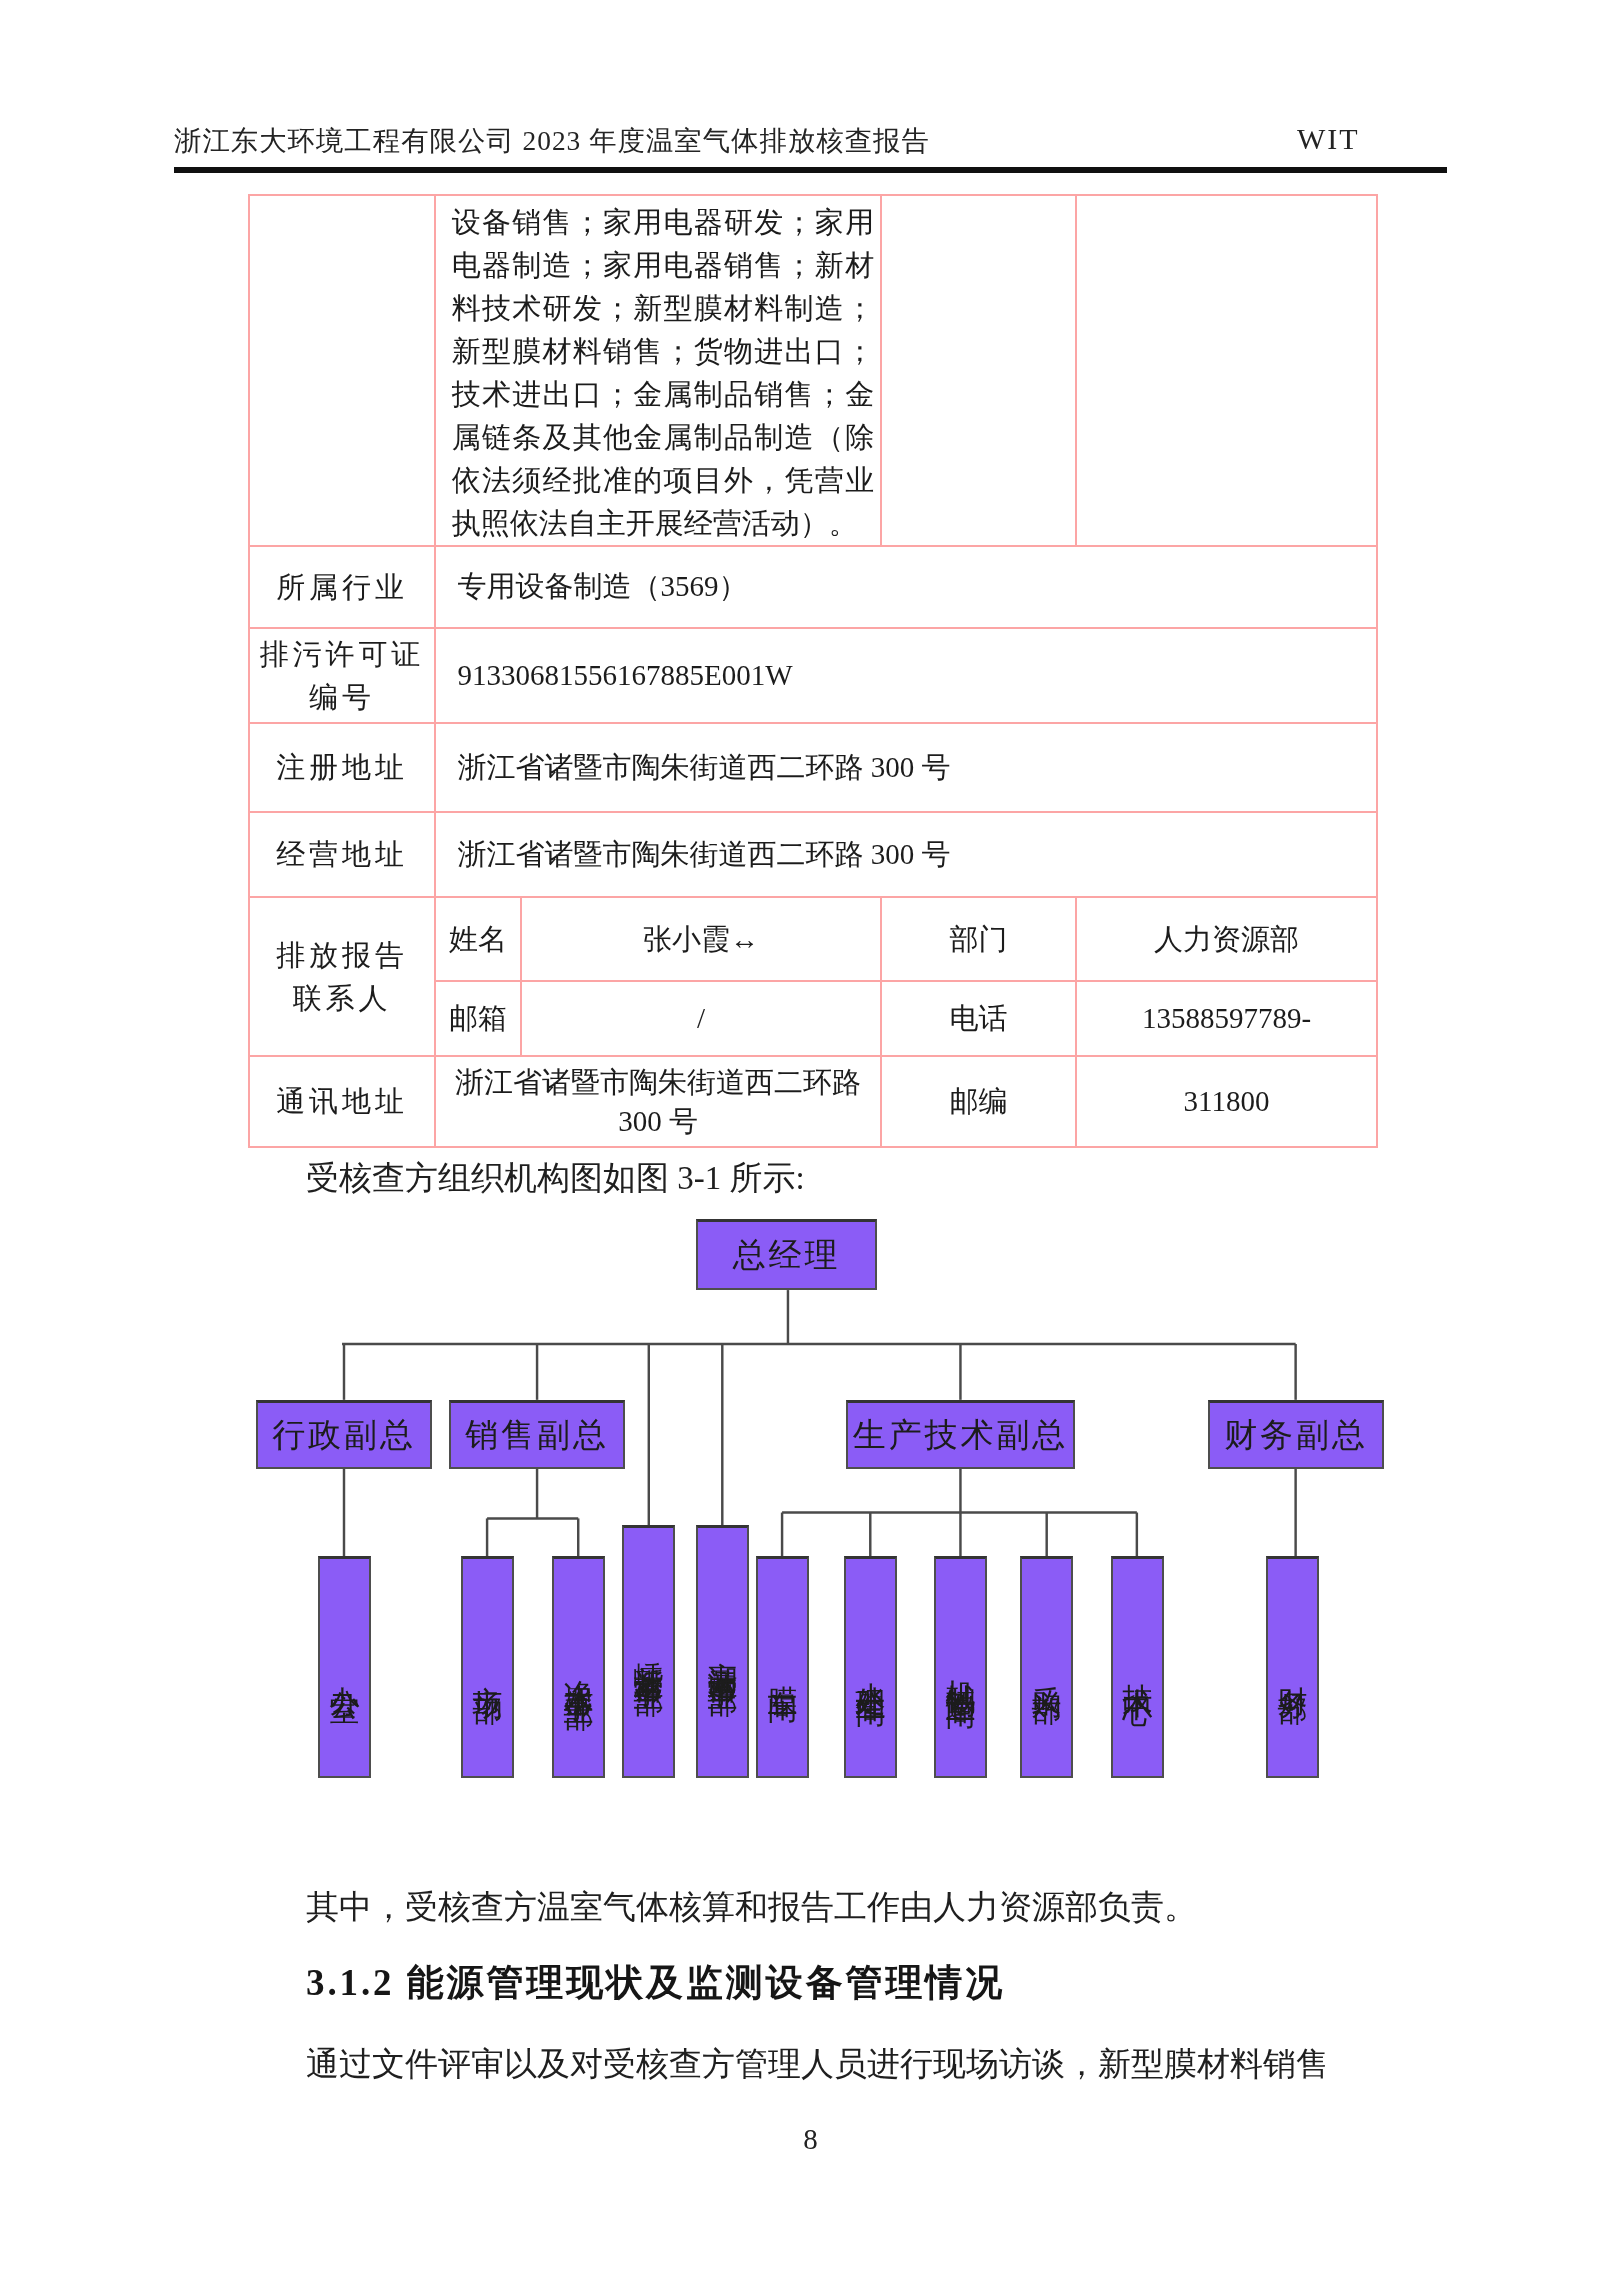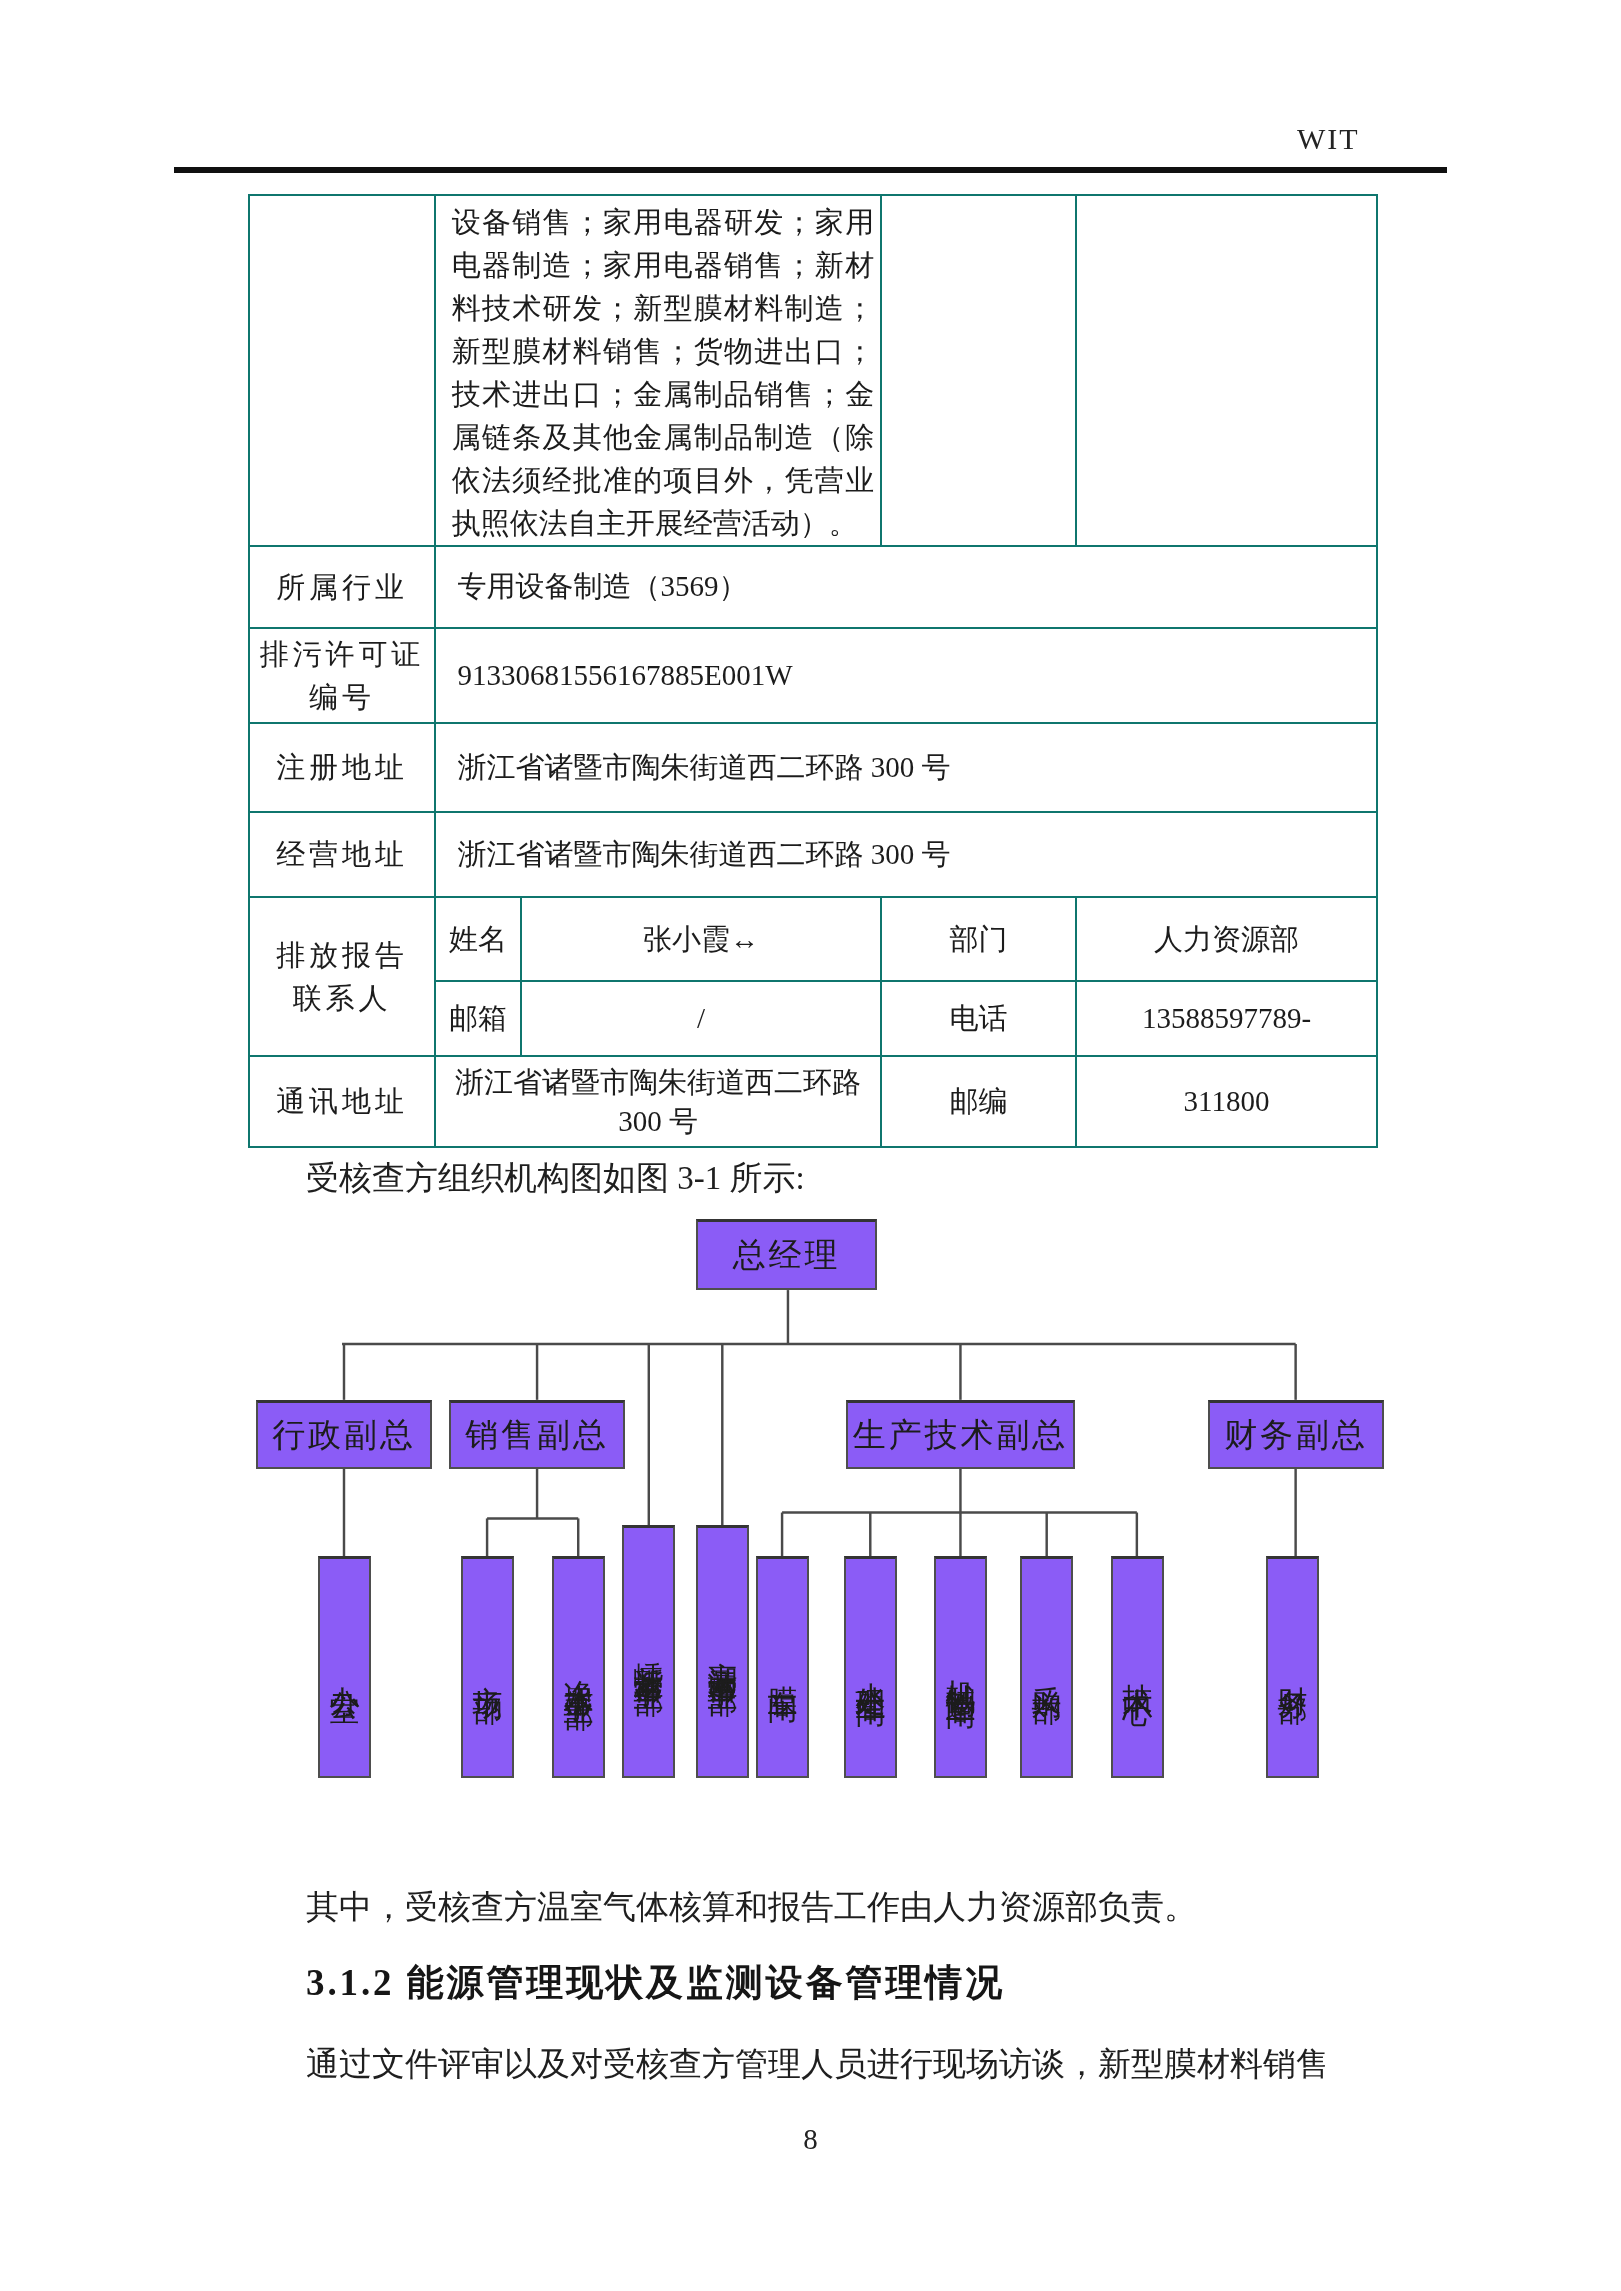--- a/index.html
+++ b/index.html
@@ -31,21 +31,21 @@
   }
 
   
   table.info {
     position: absolute; left: 248px; top: 194px;
     width: 1128px;
     border-collapse: collapse; table-layout: fixed;
     font-size: 29px; color: #1c1c1c;
   }
   table.info td {
-    border: 2px solid #0f766e;
+    border: 2px solid #fca5a5;
     vertical-align: middle;
     overflow: hidden;
   }
   td.lbl {
     text-align: center; letter-spacing: 3.9px;
     white-space: pre-line; line-height: 43px;
   }
   td.scope {
     vertical-align: top; text-align: justify;
     padding: 4.9px 5.9px 0 15.7px; line-height: 43px;
@@ -87,20 +87,21 @@
   .leaf span {
     writing-mode: vertical-rl; text-orientation: upright;
     font-size: 30px; letter-spacing: 3.9px; line-height: 1;
   }
 </style>
 </head>
 <body>
 
 <div class="page">
 
+  <div class="hdr-title">浙江东大环境工程有限公司 2023 年度温室气体排放核查报告</div>
   <div class="hdr-mark">WIT</div>
   <div class="hdr-rule"></div>
 
   <table class="info">
     <colgroup>
       <col style="width:186px">
         <col style="width:86px">
         <col style="width:360px">
       <col style="width:195px">
         <col style="width:301px">

